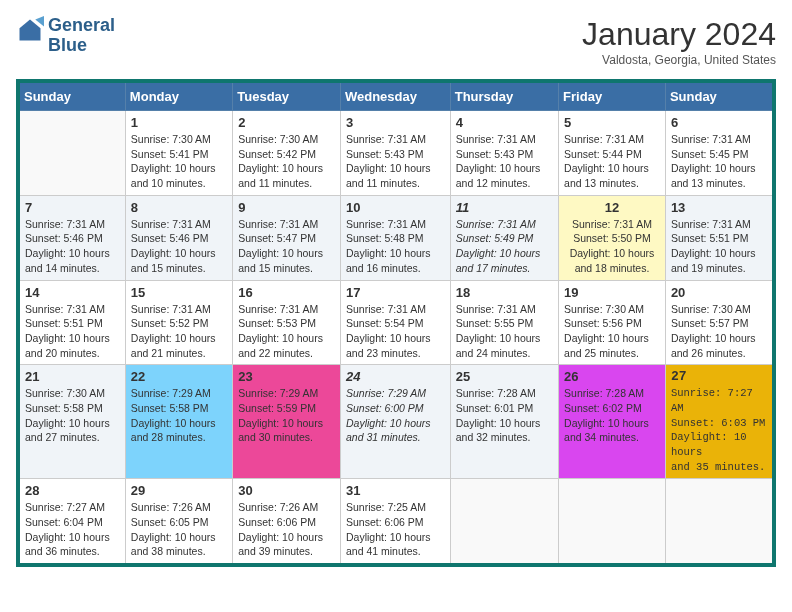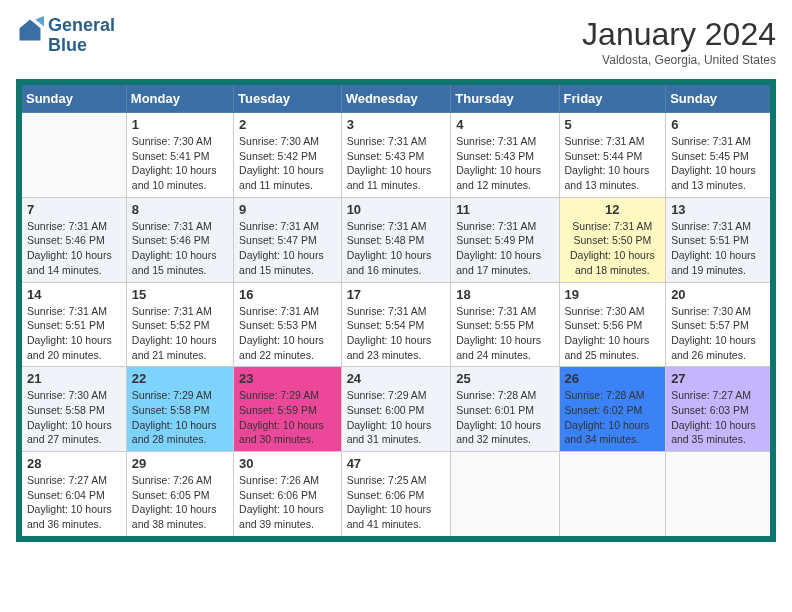--- a/index.html
+++ b/index.html
@@ -39,21 +39,21 @@
       font-weight: normal;
       color: #333;
     }
     .location {
       font-size: 12px;
       color: #555;
     }
     .calendar {
       width: 100%;
       border-collapse: collapse;
-      border: 6px solid #0f766e;
+      border: 4px solid #0f766e;
     }
     .calendar th {
       background-color: #3a6ea5;
       color: #fff;
       font-size: 13px;
       font-weight: bold;
       padding: 6px 4px;
       text-align: left;
       border: 1px solid #5580aa;
     }
@@ -184,21 +184,21 @@
 Daylight: 10 hours
 and 15 minutes.</div>
         </td>
         <td style="background-color: rgb(240, 244, 248);">
           <div class="day-number">10</div>
           <div class="day-info" style="white-space: pre-line;">Sunrise: 7:31 AM
 Sunset: 5:48 PM
 Daylight: 10 hours
 and 16 minutes.</div>
         </td>
-        <td style="background-color: rgb(240, 244, 248);">
+        <td style="background-color: rgb(240, 244, 248); font-style: italic;">
           <div class="day-number">11</div>
           <div class="day-info" style="white-space: pre-line;">Sunrise: 7:31 AM
 Sunset: 5:49 PM
 Daylight: 10 hours
 and 17 minutes.</div>
         </td>
         <td style="background-color: #fef9c3; text-align: center;">
           <div class="day-number">12</div>
           <div class="day-info" style="white-space: pre-line;">Sunrise: 7:31 AM
 Sunset: 5:50 PM
@@ -279,42 +279,42 @@
 Daylight: 10 hours
 and 28 minutes.</div>
         </td>
         <td style="background-color: #ec4899;">
           <div class="day-number">23</div>
           <div class="day-info" style="white-space: pre-line;">Sunrise: 7:29 AM
 Sunset: 5:59 PM
 Daylight: 10 hours
 and 30 minutes.</div>
         </td>
-        <td style="background-color: rgb(240, 244, 248);">
+        <td style="background-color: rgb(240, 244, 248); font-style: italic;">
           <div class="day-number">24</div>
           <div class="day-info" style="white-space: pre-line;">Sunrise: 7:29 AM
 Sunset: 6:00 PM
 Daylight: 10 hours
 and 31 minutes.</div>
         </td>
         <td style="background-color: rgb(240, 244, 248);">
           <div class="day-number">25</div>
           <div class="day-info" style="white-space: pre-line;">Sunrise: 7:28 AM
 Sunset: 6:01 PM
 Daylight: 10 hours
 and 32 minutes.</div>
         </td>
-        <td style="background-color: #3b82f6;">
+        <td style="background-color: #d946ef;">
           <div class="day-number">26</div>
           <div class="day-info" style="white-space: pre-line;">Sunrise: 7:28 AM
 Sunset: 6:02 PM
 Daylight: 10 hours
 and 34 minutes.</div>
         </td>
-        <td style="background-color: #c4b5fd;">
+        <td style="background-color: #eab308; font-family: Liberation Mono, monospace;">
           <div class="day-number">27</div>
           <div class="day-info" style="white-space: pre-line;">Sunrise: 7:27 AM
 Sunset: 6:03 PM
 Daylight: 10 hours
 and 35 minutes.</div>
         </td>
       </tr>
       <tr>
         <td>
           <div class="day-number">28</div>
@@ -331,21 +331,21 @@
 and 38 minutes.</div>
         </td>
         <td>
           <div class="day-number">30</div>
           <div class="day-info" style="white-space: pre-line;">Sunrise: 7:26 AM
 Sunset: 6:06 PM
 Daylight: 10 hours
 and 39 minutes.</div>
         </td>
         <td>
-          <div class="day-number">47</div>
+          <div class="day-number">31</div>
           <div class="day-info" style="white-space: pre-line;">Sunrise: 7:25 AM
 Sunset: 6:06 PM
 Daylight: 10 hours
 and 41 minutes.</div>
         </td>
         <td class="empty" style="background-color: rgb(249, 249, 249);"></td>
         <td class="empty" style="background-color: rgb(249, 249, 249);"></td>
         <td class="empty" style="background-color: rgb(249, 249, 249);"></td>
       </tr>
     </tbody>

